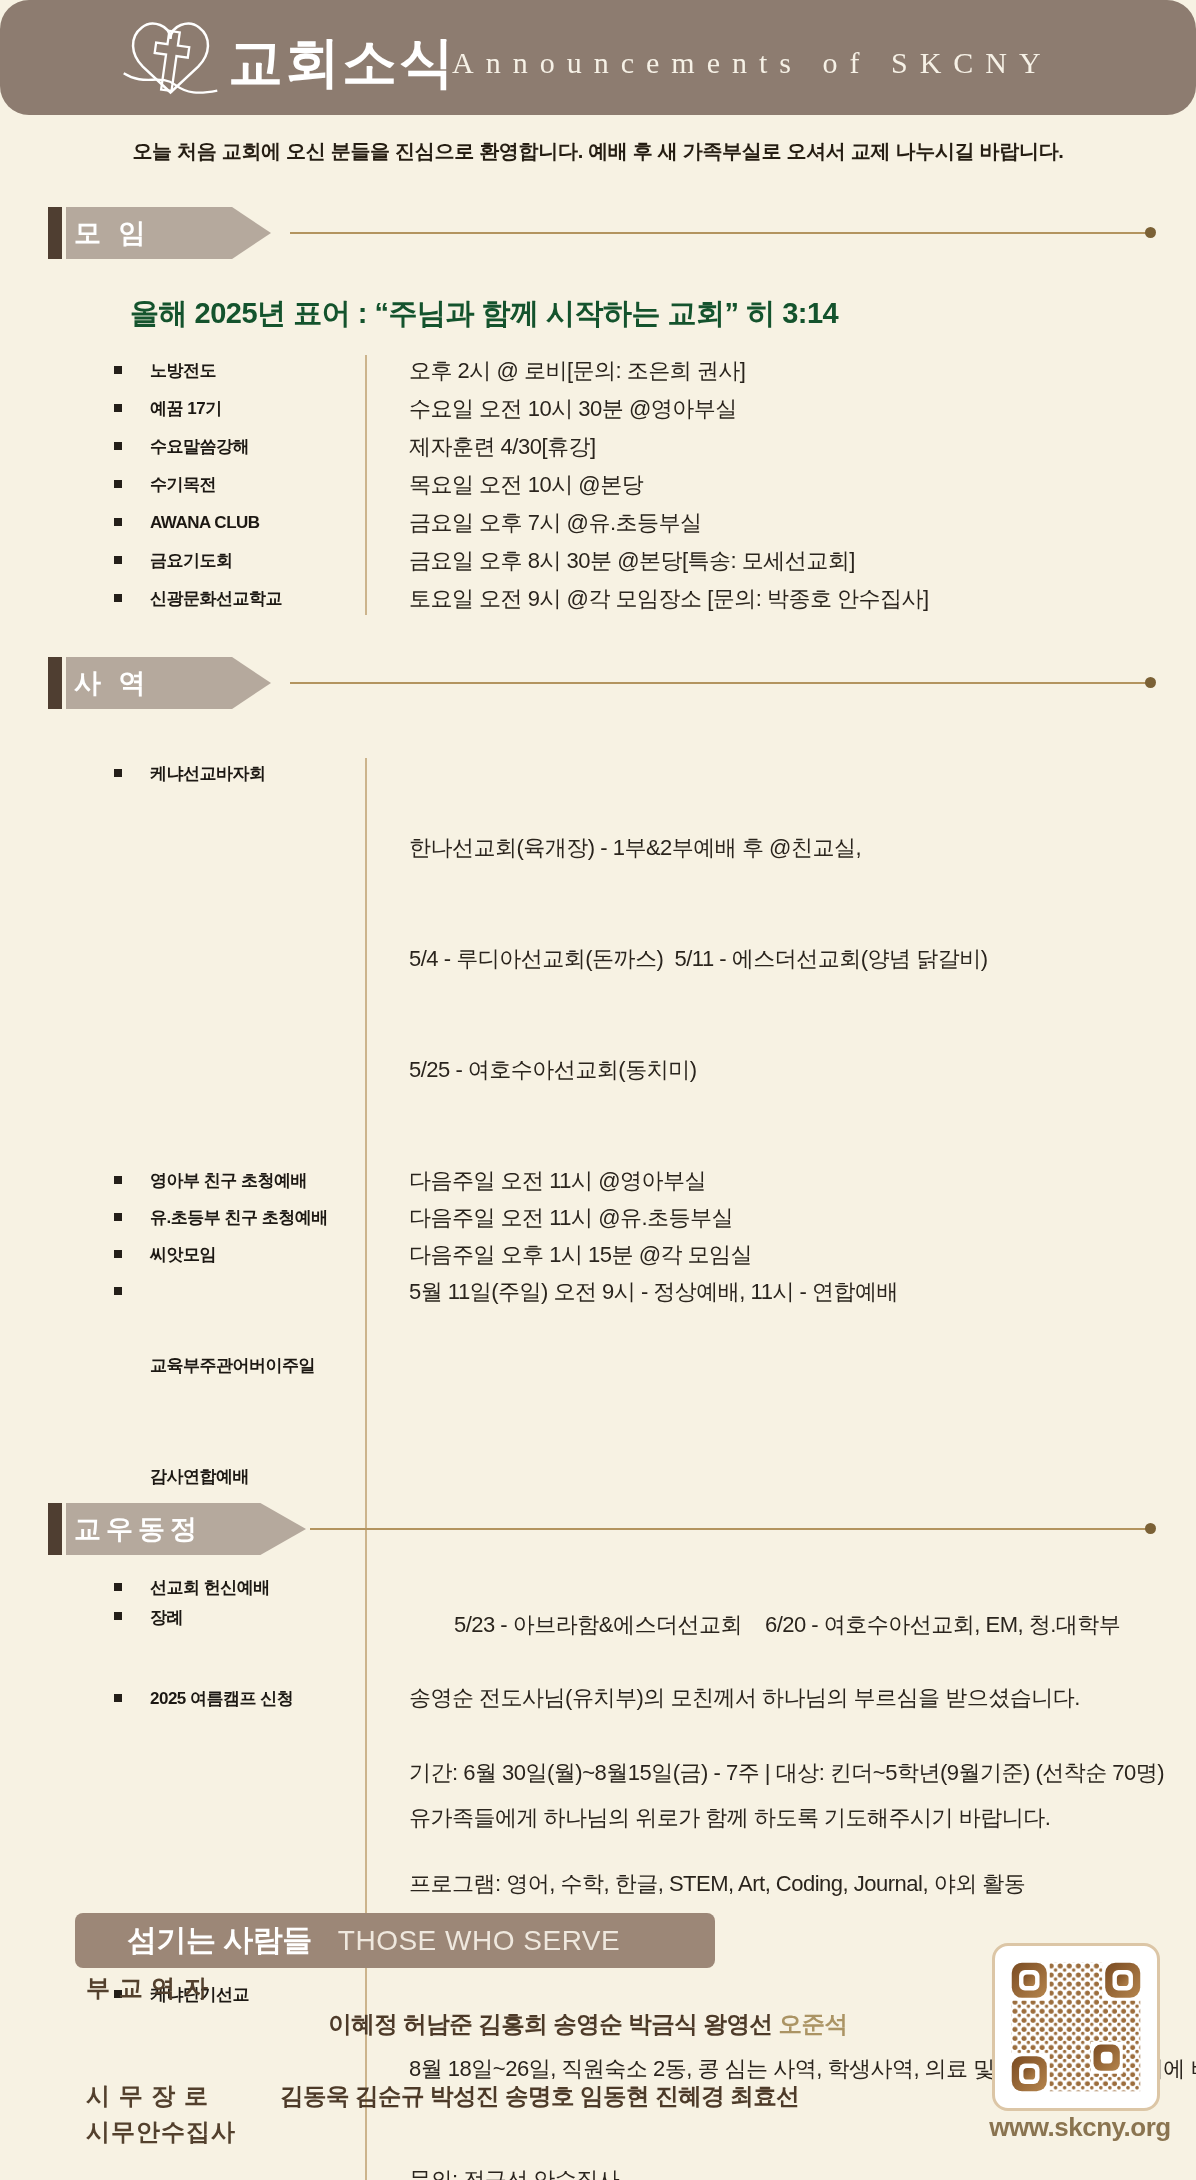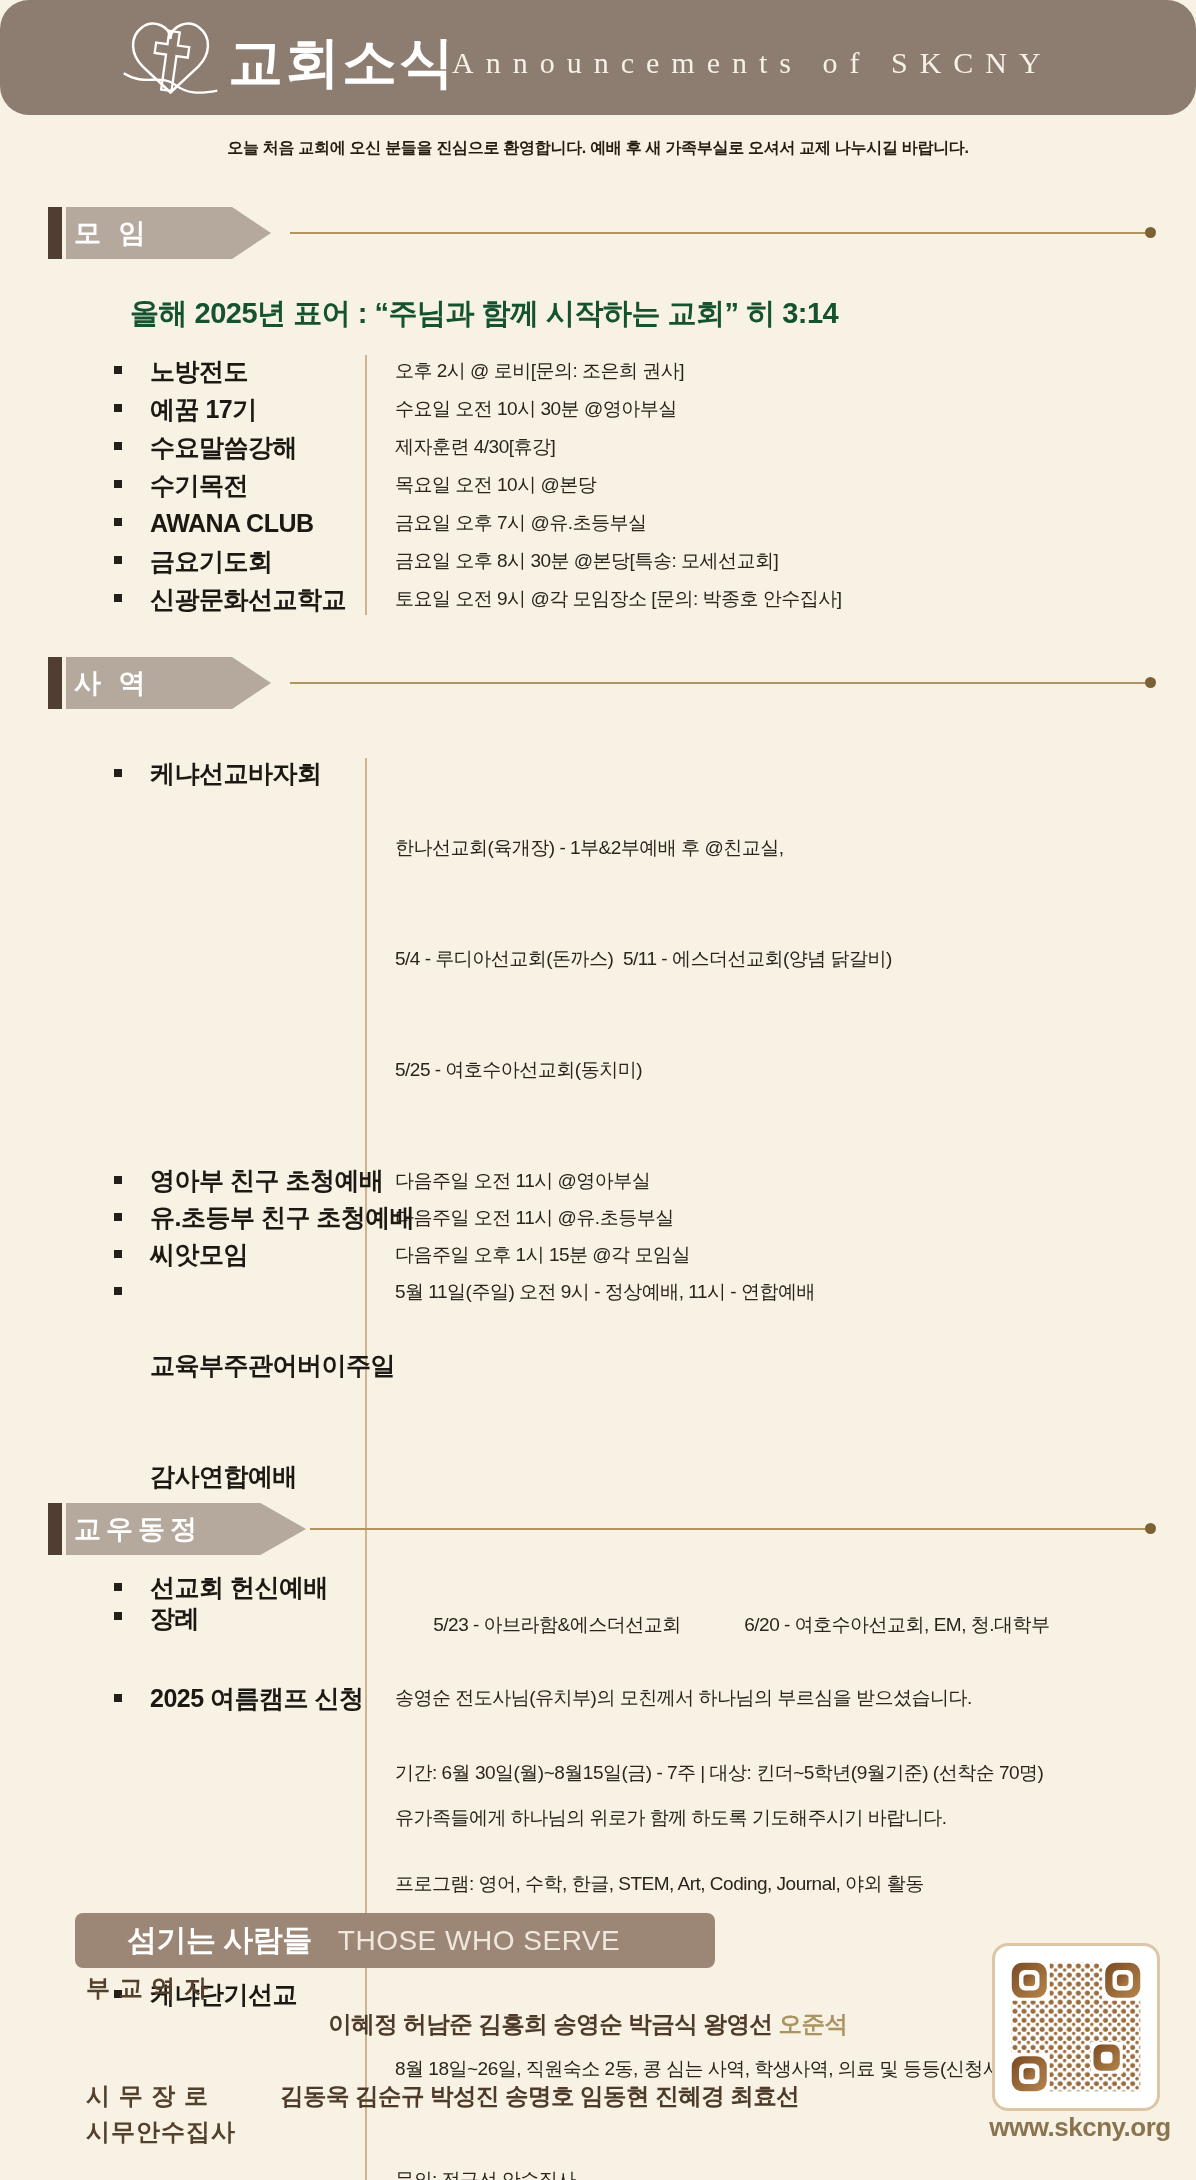--- a/index.html
+++ b/index.html
@@ -6,41 +6,41 @@
   .page{position:relative;width:1196px;height:2180px;background:#f7f2e3;overflow:hidden;
         font-family:"Liberation Sans","DejaVu Sans",sans-serif;color:#231e18;}
   
   .hdr{position:absolute;top:0;left:0;width:1196px;height:115px;background:#8d7c70;border-radius:29px;}
   .hdr-logo{position:absolute;left:118px;top:12px;width:105px;height:95px;}
   .hdr-ko{position:absolute;left:228px;top:26px;font-size:55px;font-weight:800;color:#ffffff;letter-spacing:2px;}
   .hdr-en{position:absolute;left:452px;top:46px;font-family:"Liberation Serif","DejaVu Serif",serif;
           font-size:30px;color:#f6f1e6;letter-spacing:12px;white-space:pre;}
   
   .welcome{position:absolute;top:138px;left:0;width:1196px;text-align:center;
-           font-size:16px;font-weight:700;color:#251d12;letter-spacing:-0.3px;}
+           font-size:20px;font-weight:700;color:#251d12;letter-spacing:-0.3px;}
   
   .sec{position:absolute;left:48px;width:1140px;height:52px;}
   .sec-bar{position:absolute;left:0;top:0;width:14px;height:52px;background:#4f3e31;}
   .sec-pennant{position:absolute;left:18px;top:0;height:52px;width:205px;background:#b5a99d;
       clip-path:polygon(0 0,81% 0,100% 50%,81% 100%,0 100%);
       display:flex;align-items:center;padding-left:8px;box-sizing:border-box;}
   .sec-pennant.wide{width:240px;}
   .sec-pennant span{color:#ffffff;font-size:27px;font-weight:800;letter-spacing:5px;}
   .sec-line{position:absolute;left:242px;right:42px;top:25px;height:2px;background:#b3945f;}
   .sec-line.wide{left:262px;}
   .sec-dot{position:absolute;right:32px;top:20px;width:11px;height:11px;border-radius:50%;background:#7b6136;}
   
   .motto{position:absolute;left:130px;top:294px;font-size:29px;font-weight:800;color:#14532d;letter-spacing:-0.5px;}
   
   .list{position:absolute;left:48px;width:1140px;display:grid;grid-template-columns:318px 1fr;}
   .list::before{content:"";position:absolute;left:317px;top:3px;bottom:3px;width:2px;background:#ccb48c;}
   .lrow{display:contents;}
-  .lbl{position:relative;padding-left:102px;font-weight:700;font-size:25px;letter-spacing:-0.5px;color:#1c1813;white-space:pre;}
+  .lbl{position:relative;padding-left:102px;font-weight:700;font-size:17px;letter-spacing:-0.5px;color:#1c1813;white-space:pre;}
   .lbl.bullet::before{content:"";position:absolute;left:66px;top:14px;width:8px;height:8px;background:#241f19;}
-  .cnt{padding-left:29px;font-weight:500;font-size:19px;letter-spacing:-0.5px;color:#2a241d;white-space:pre;}
+  .cnt{padding-left:43px;font-weight:500;font-size:22px;letter-spacing:-0.5px;color:#2a241d;white-space:pre;}
   #list-moim .lbl,#list-moim .cnt{line-height:38px;}
   #list-sayeok .lbl,#list-sayeok .cnt{line-height:37px;}
   #list-gyowoo .lbl,#list-gyowoo .cnt{line-height:40px;}
   #list-gyowoo::before{top:-4px;bottom:-14px;}
   .segA{display:inline-block;min-width:311px;}
   
   .serve-banner{position:absolute;left:75px;top:1913px;width:640px;height:55px;background:#9c8777;border-radius:8px;
                 display:flex;align-items:center;padding-left:52px;box-sizing:border-box;}
   .serve-ko{font-size:30px;font-weight:800;color:#ffffff;letter-spacing:-0.5px;}
   .serve-en{font-size:28px;font-weight:500;color:#efe8de;margin-left:26px;letter-spacing:0.5px;}

